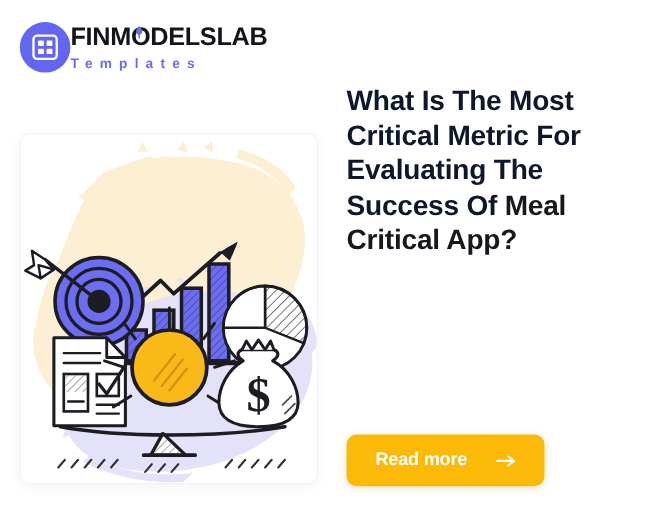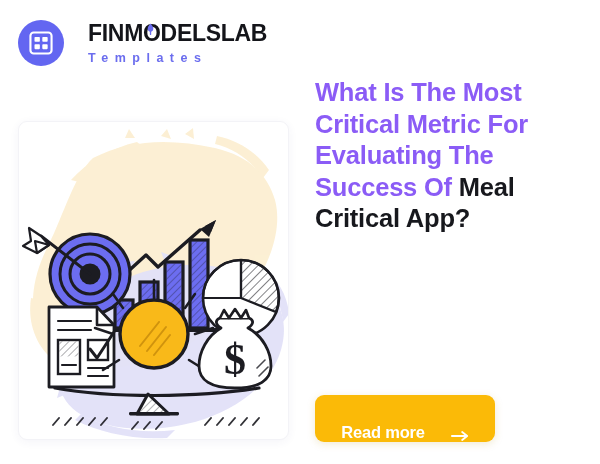--- a/index.html
+++ b/index.html
@@ -22,21 +22,21 @@
     background: #ffffff;
   }
 
   
   .brand {
     position: absolute;
     left: 18px;
     top: 20px;
     display: flex;
     align-items: center;
-    gap: 24px;
+    gap: 0;
   }
   .brand-mark {
     width: 46px;
     height: 46px;
     border-radius: 50%;
     background: #6366F1;
     display: flex;
     align-items: center;
     justify-content: center;
     flex: none;
@@ -94,36 +94,36 @@
   .headline {
     position: absolute;
     left: 315px;
     top: 60px;
     width: 268px;
     font-size: 25.5px;
     font-weight: bold;
     line-height: 31.5px;
     letter-spacing: -0.2px;
   }
-  .headline .hl-accent { color: #8b5cf6; }
+  .headline .hl-accent { color: #0f172a; }
   .headline .hl-dark { color: #17181d; }
 
   
   .cta {
     position: absolute;
     left: 315px;
     top: 395px;
     width: 180px;
     height: 47px;
     background: #FBBA07;
     border: none;
     border-radius: 9px;
     color: #ffffff;
     display: flex;
-    align-items: flex-end;
+    align-items: center;
     justify-content: center;
     gap: 26px;
     cursor: pointer;
     box-shadow: 0 2px 8px rgba(180, 140, 10, 0.18);
     padding: 0;
   }
   .cta-label {
     font-size: 16.5px;
     font-weight: bold;
     letter-spacing: -0.2px;

